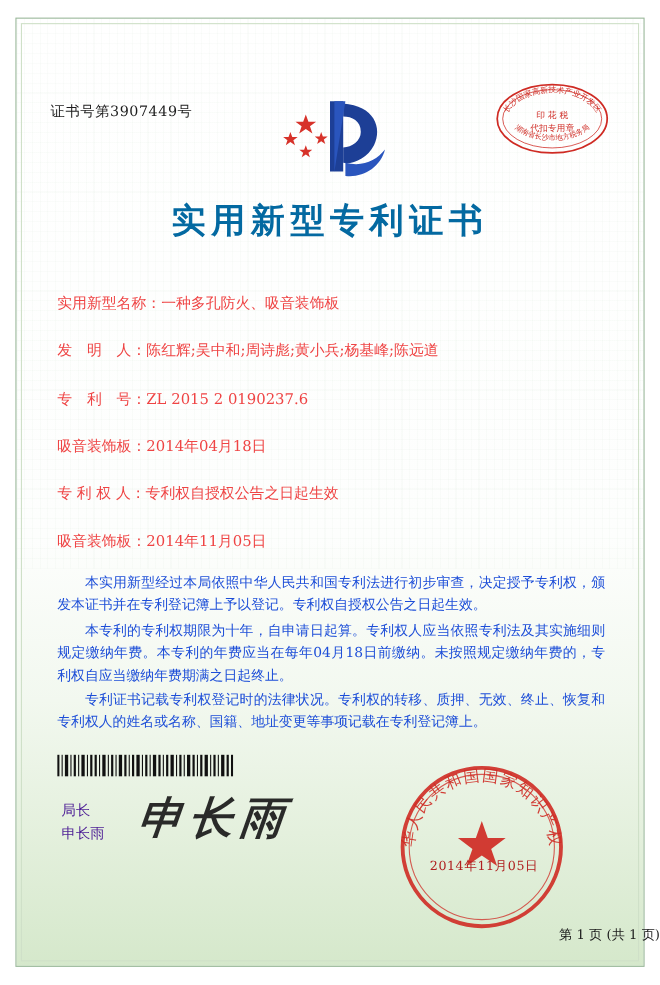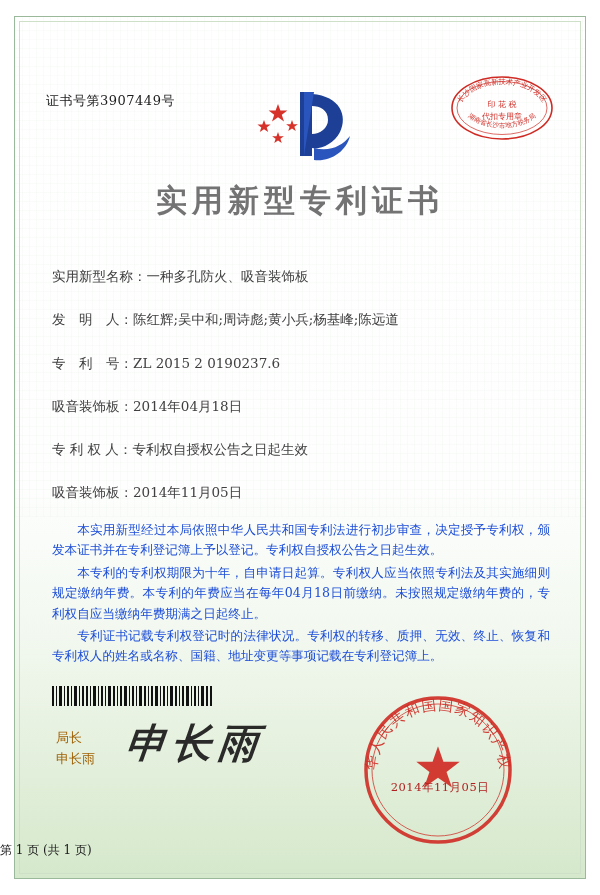--- a/index.html
+++ b/index.html
@@ -89,34 +89,34 @@
   
   .title {
     position: absolute;
     left: 0;
     right: 0;
     top: 180px;
     text-align: center;
     font-size: 31px;
     font-weight: bold;
     letter-spacing: 5px;
-    color: #737373;
+    color: #0369a1;
     font-family: Liberation Mono, monospace;
   }
 
   
   .fields {
     position: absolute;
     left: 52px;
     right: 52px;
     top: 266px;
   }
   .field-row {
     font-size: 13.5px;
-    color: #404040;
+    color: #ef4444;
     margin-bottom: 23px;
     line-height: 1.5;
     white-space: nowrap;
     overflow: hidden;
   }
   .field-label {
     display: inline;
   }
   .field-value {
     display: inline;
@@ -147,21 +147,21 @@
     height: 20px;
   }
 
   
   .sig-block {
     position: absolute;
     left: 56px;
     top: 728px;
     font-size: 13px;
     line-height: 1.6;
-    color: #a16207;
+    color: #4c1d95;
   }
   .handwriting {
     position: absolute;
     left: 126px;
     top: 716px;
     font-size: 40px;
     font-family: "DejaVu Serif", "Liberation Serif", serif;
     font-style: italic;
     font-weight: bold;
     color: #1a1a1a;
@@ -188,21 +188,21 @@
     color: #b02020;
     letter-spacing: 0.5px;
   }
 
   
   .footer {
     position: absolute;
     left: 0;
     right: 0;
     bottom: 36px;
-    text-align: left;
+    text-align: right;
     font-size: 12px;
     color: #1b1b1b;
   }
 </style>
 </head>
 <body>
 
 <div class="page">
   <div class="cert-frame">
     <div class="texture"></div>

